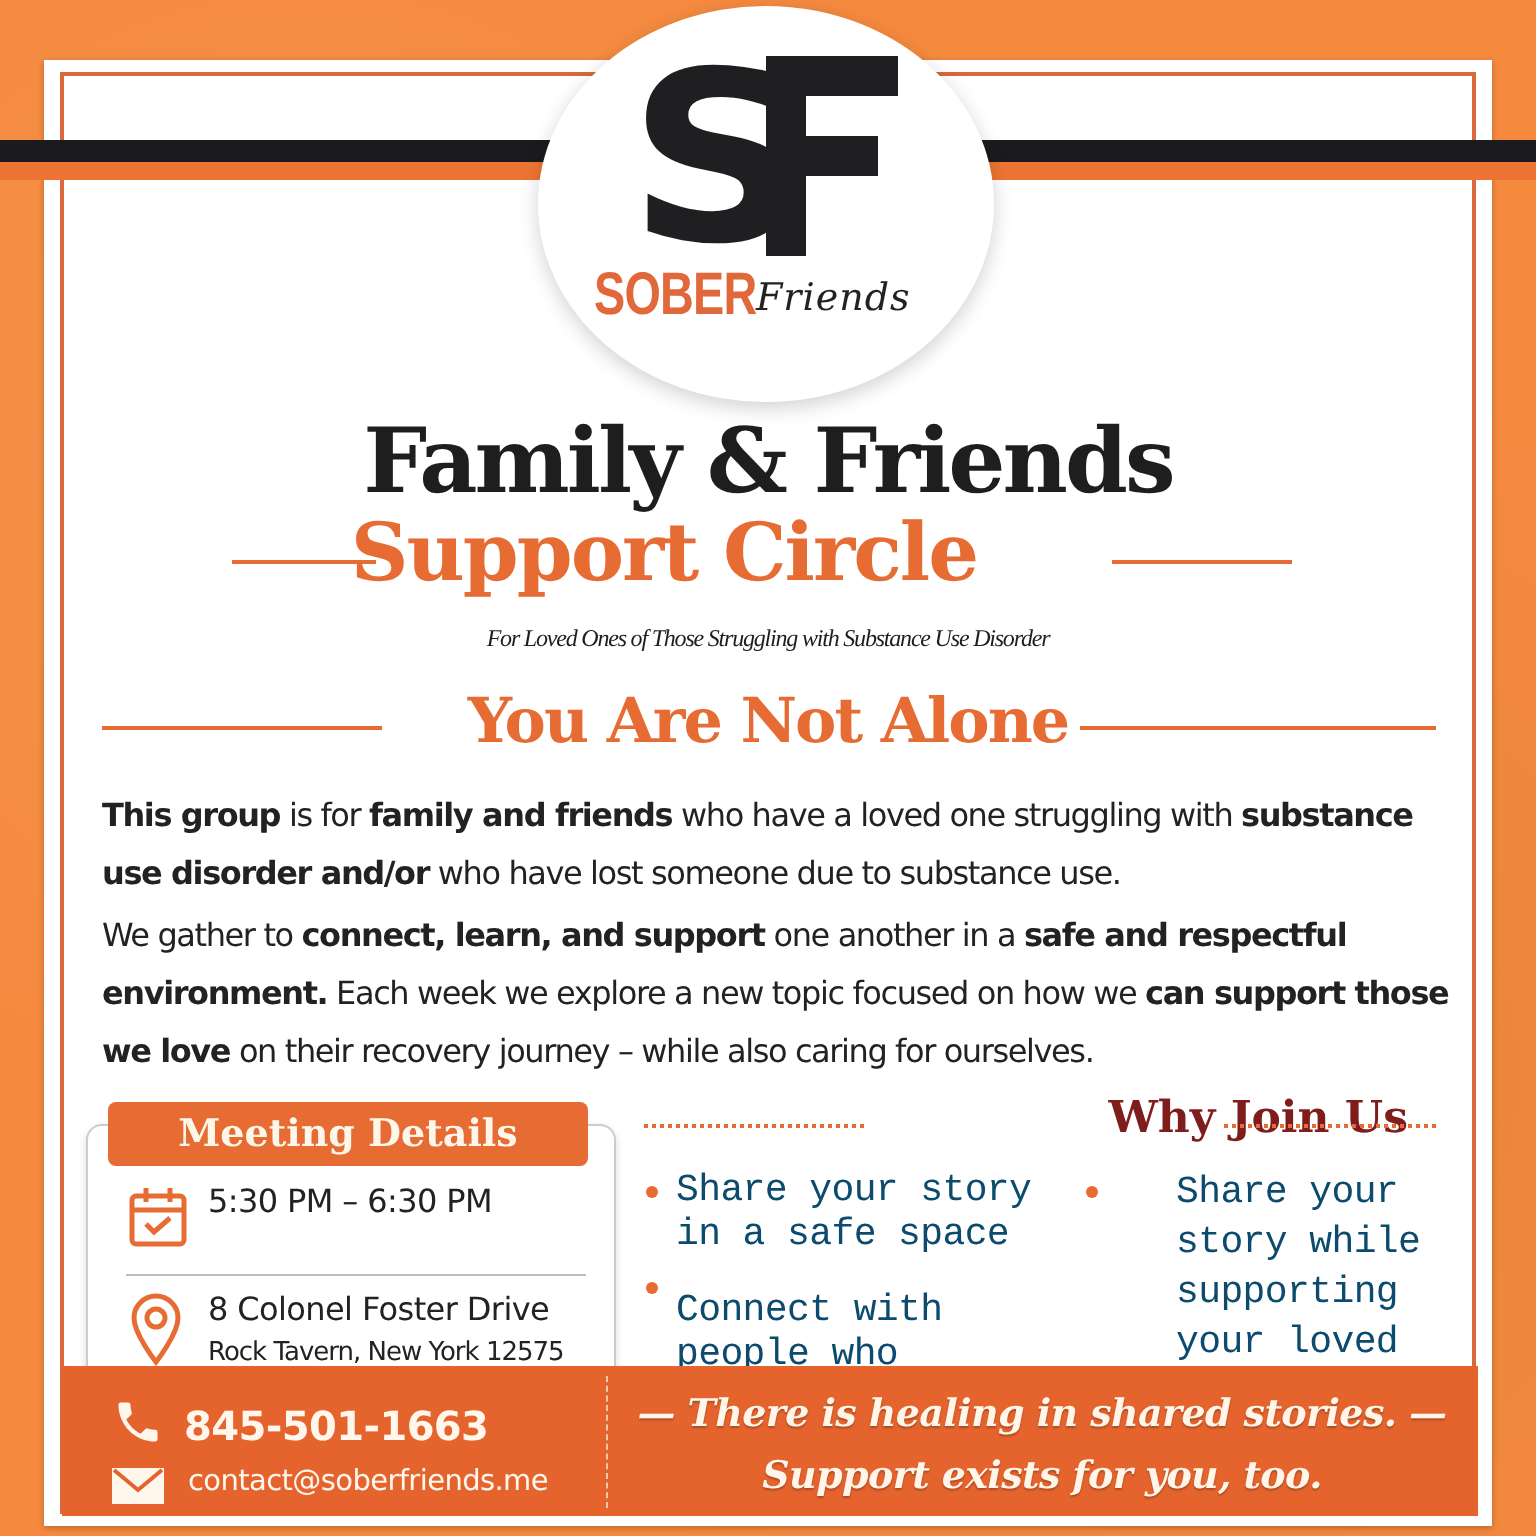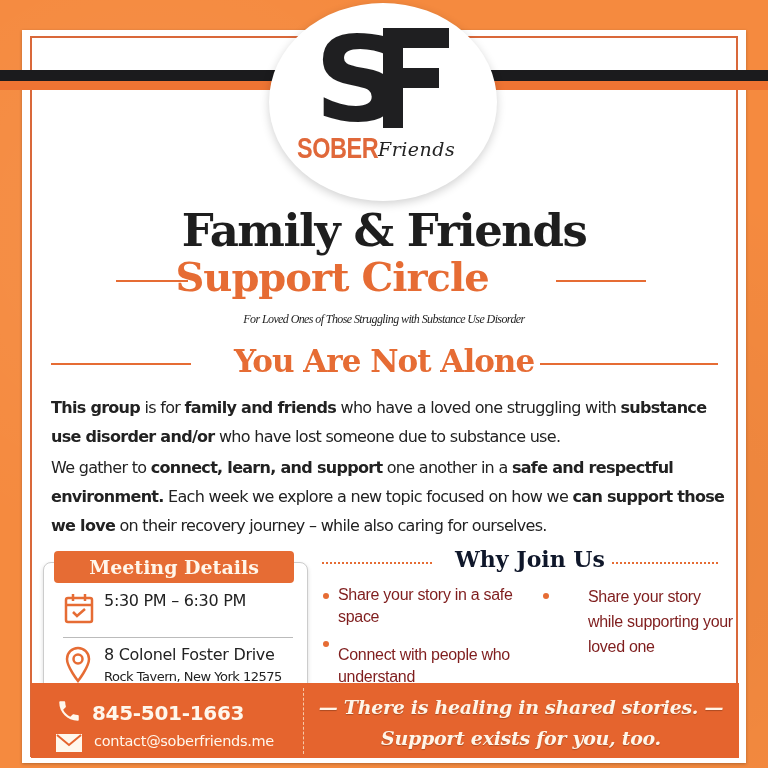--- a/index.html
+++ b/index.html
@@ -35,24 +35,24 @@
   .para { position:absolute; left:51px; width:680px; font-size:16px; line-height:29px; color:#222;
     font-family:"DejaVu Sans", sans-serif; letter-spacing:-0.7px; }
   .meet-card { position:absolute; left:43px; top:562px; width:263px; height:128px; background:#fff;
     border:1px solid #ccc; border-radius:8px; box-shadow: 0 2px 4px rgba(0,0,0,0.15); }
   .meet-head { position:absolute; left:54px; top:551px; width:240px; height:32px; background:#e66c34; border-radius:4px;
     color:#fff6ea; text-align:center; font-family:"DejaVu Serif", serif; font-weight:bold; font-size:19px; line-height:32px; }
   .meet-row1 { position:absolute; left:104px; top:590px; font-size:16px; line-height:22px; color:#222; font-family:"DejaVu Sans", sans-serif; letter-spacing:-0.3px; }
   .meet-sep { position:absolute; left:63px; top:637px; width:230px; height:1px; background:#bbb; }
   .meet-row2a { position:absolute; left:104px; top:645px; font-size:16px; color:#222; font-family:"DejaVu Sans", sans-serif; letter-spacing:-0.3px; }
   .meet-row2b { position:absolute; left:104px; top:669px; font-size:13px; color:#222; font-family:"DejaVu Sans", sans-serif; letter-spacing:-0.5px; }
-  .why-title { position:absolute; left:328px; width:404px; top:546px; text-align:center; color:#0f172a;
+  .why-title { position:absolute; left:300px; width:404px; top:546px; text-align:right; color:#7f1d1d;
     font-family:"DejaVu Serif", serif; font-weight:bold; font-size:22px; }
   .dots { position:absolute; top:562px; height:0; border-top:2px dotted #e66c34; }
-  .why-item { position:absolute; font-size:16px; line-height:22px; color:#7f1d1d; font-family:Liberation Sans, sans-serif; letter-spacing:-0.3px; }
+  .why-item { position:absolute; font-size:19px; line-height:22px; color:#0c4a6e; font-family:Liberation Mono, monospace; letter-spacing:-0.3px; }
   .bullet { position:absolute; width:6px; height:6px; border-radius:50%; background:#e66c34; }
   .foot { position:absolute; left:31px; top:683px; width:708px; height:75px; background:#e5642e; }
   .foot-divider { position:absolute; left:303px; top:688px; height:66px; border-left:1px dashed #f6c9a8; }
   .phone { position:absolute; left:92px; top:701px; color:#fff7ec; font-weight:bold; font-size:20px; font-family:"DejaVu Sans", sans-serif; letter-spacing:-0.3px; }
   .email { position:absolute; left:94px; top:733px; color:#fff7ec; font-size:14.5px; font-family:"DejaVu Sans", sans-serif; letter-spacing:-0.3px; }
   .quote1, .quote2 { position:absolute; left:303px; width:436px; text-align:center; color:#fff5e8;
     font-family:"DejaVu Serif", serif; font-style:italic; font-weight:bold; font-size:19px; letter-spacing:-0.3px;
     text-shadow: 0 1px 1px rgba(0,0,0,0.25); }
   .quote1 { top:696px; }
   .quote2 { top:727px;text-align:center; }

